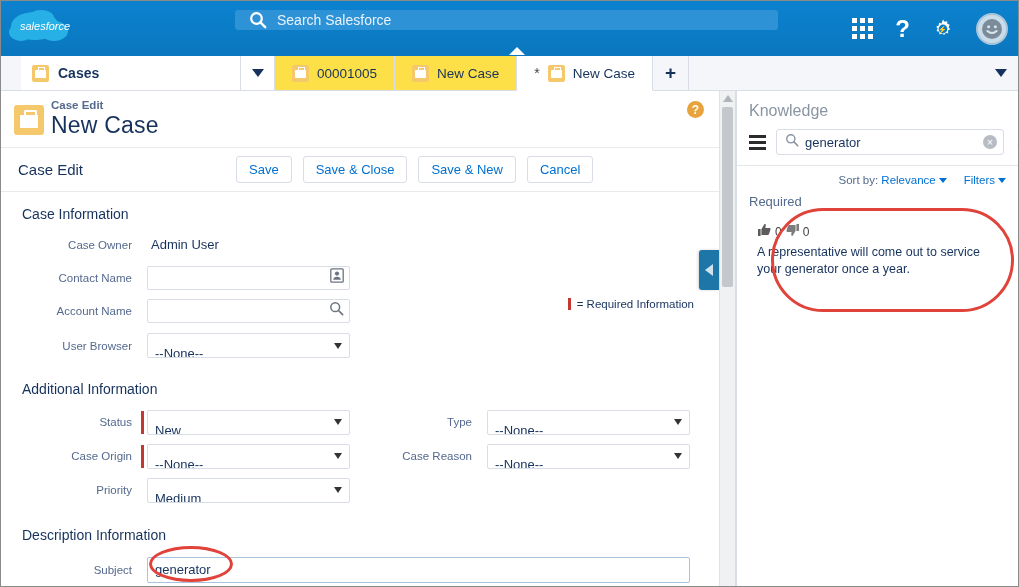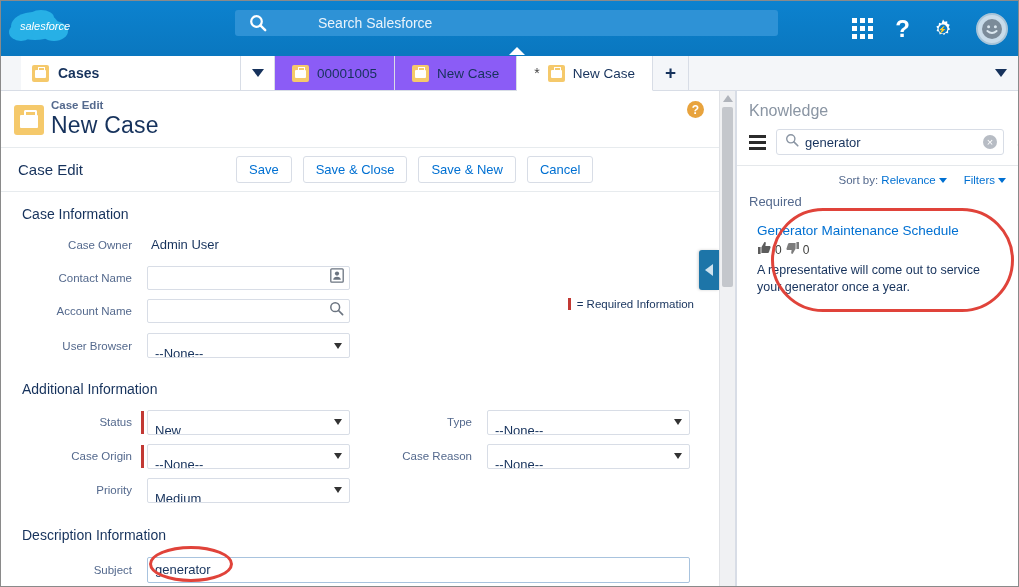--- a/index.html
+++ b/index.html
@@ -18,23 +18,23 @@
   .gheader {
     position: absolute; top: 0; left: 0; width: 1017px; height: 55px;
     background: #0a7bc6;
     background: linear-gradient(180deg,#0c82cf 0%,#0a77bf 100%);
   }
   .logo-cloud {
     position: absolute; left: 8px; top: 6px; width: 70px; height: 42px;
   }
   .logo-cloud svg { display:block; }
   .search-wrap {
-    position: absolute; left: 234px; top: 9px; width: 543px; height: 26px;
+    position: absolute; left: 234px; top: 9px; width: 543px; height: 20px;
     background: #2e92d6; border-radius: 3px;
-    display: flex; align-items: center; gap: 41px;
+    display: flex; align-items: center;
   }
   .search-icon-g { margin-left: 14px; width: 18px; height: 18px; }
   .search-input-g {
     flex: 1; background: transparent; border: 0; outline: none;
     color: #fff; font-size: 14px; font-family: "Liberation Sans", sans-serif;
     margin-left: 10px;
   }
   .search-input-g::placeholder { color: #e9f3fb; opacity: 1; }
   .gicons { position: absolute; right: 10px; top: 0; height: 55px; display: flex; align-items: center; gap: 22px; }
   .gicon { cursor: pointer; display: flex; align-items: center; justify-content: center; }
@@ -64,21 +64,21 @@
     border-right: 1px solid #d8dde6;
     font-size: 14px; color: #16325c; font-weight: bold; cursor: pointer;
   }
   .tab-caret-btn {
     width: 34px; display: flex; align-items: center; justify-content: center;
     background: #fff; border-right: 1px solid #d8dde6; cursor: pointer;
   }
   .caret-dn { width:0; height:0; border-left:6px solid transparent; border-right:6px solid transparent; border-top:8px solid #16325c; }
   .sub-tab {
     display: flex; align-items: center; gap: 8px; padding: 0 17px;
-    background: #8b5cf6; border-right: 1px solid #d8dde6;
+    background: #fde047; border-right: 1px solid #d8dde6;
     font-size: 13.5px; color: #16325c; cursor: pointer; white-space: nowrap;
   }
   .sub-tab.active { background: #fff; border-bottom: 1px solid #fff; margin-bottom: -1px; }
   .sub-tab .star { font-size: 14px; color: #444; line-height: 1; }
   .addtab {
     width: 36px; display: flex; align-items: center; justify-content: center;
     background: #f4f6f9; border-right: 1px solid #d8dde6; cursor: pointer;
     color: #16325c; font-size: 19px; font-weight: bold;
   }
   .tabbar-filler { flex: 1; background: #f4f6f9; }
@@ -538,21 +538,20 @@
         <span class="kb-link">Relevance</span><span class="kb-caret"></span>
       </span>
       <span>
         <span class="kb-link">Filters</span><span class="kb-caret"></span>
       </span>
     </div>
 
     <div class="kb-articles-label">Required</div>
 
     <div class="kb-card">
-      <div class="kb-card-title">Generator Maintenance Schedule</div>
       <div class="kb-votes">
         <span>
           <svg width="15" height="14" viewBox="0 0 15 14">
             <path d="M1 6h2.6v7H1z" fill="#5c5c5c"></path>
             <path d="M4.4 6.2l2.9-5c.8-.3 1.6.2 1.5 1.1l-.4 2.6h3.9c.9 0 1.5.8 1.2 1.6l-1.5 4.6c-.2.6-.8 1-1.4 1H4.4z" fill="#5c5c5c"></path>
           </svg>
         </span>
         <span>0</span>
         <span>
           <svg width="15" height="14" viewBox="0 0 15 14">

